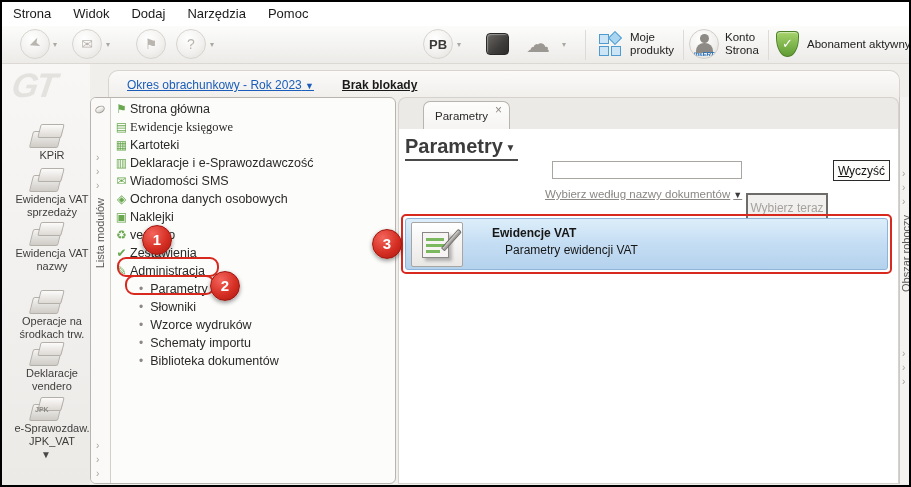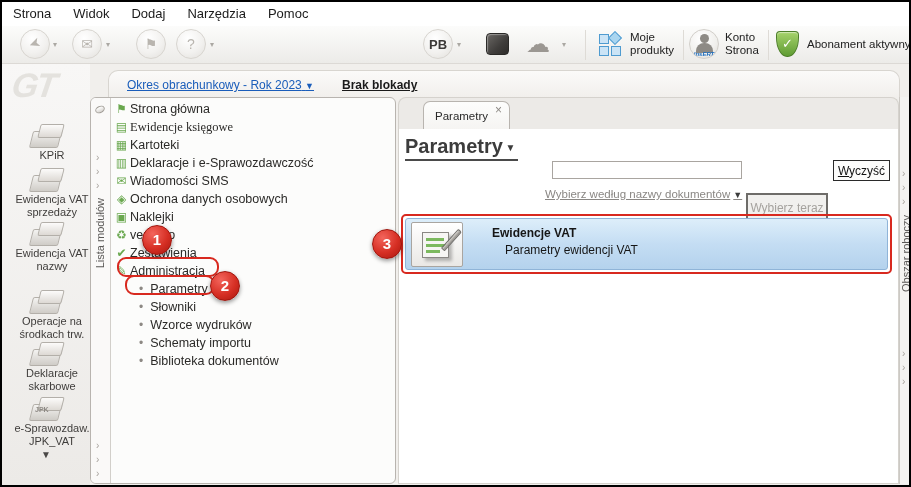--- a/index.html
+++ b/index.html
@@ -203,21 +203,21 @@
     <div class="module" style="top:156px;">
       <div class="mod-icon"></div>
       <div class="mod-label">Ewidencja VAT nazwy</div>
     </div>
     <div class="module" style="top:224px;">
       <div class="mod-icon"></div>
       <div class="mod-label">Operacje na środkach trw.</div>
     </div>
     <div class="module" style="top:276px;">
       <div class="mod-icon"></div>
-      <div class="mod-label">Deklaracje skarbowe</div>
+      <div class="mod-label">Deklaracje vendero</div>
     </div>
     <div class="module" style="top:331px;">
       <div class="mod-icon">
           <span class="mod-badge">JPK</span>
         </div>
       <div class="mod-label">e-Sprawozdaw. JPK_VAT</div>
     </div>
     <div class="sidebar-down">▼</div>
   </div>
 

